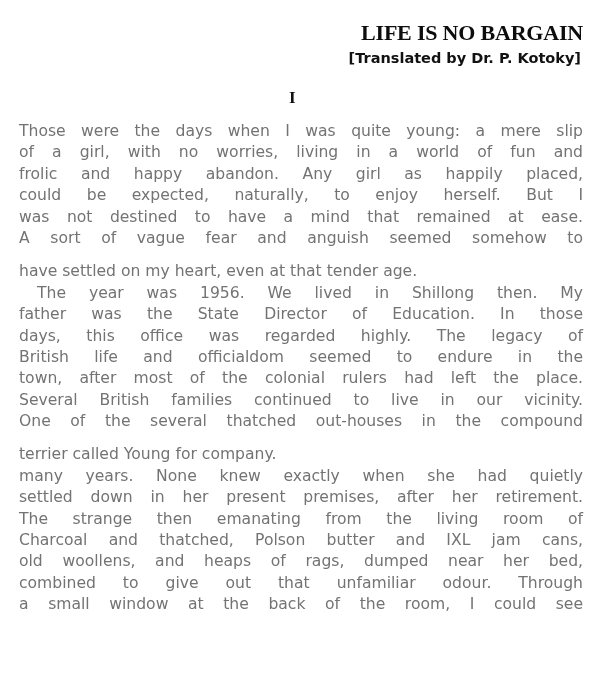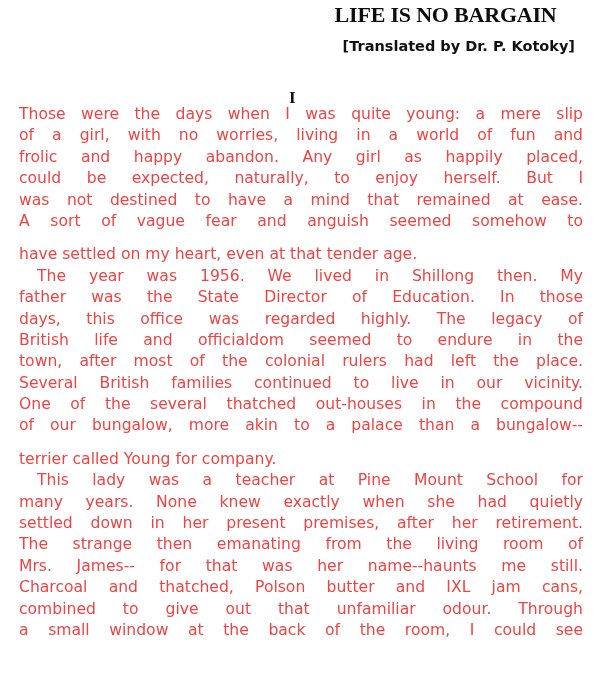--- a/index.html
+++ b/index.html
@@ -10,21 +10,22 @@
     body {
       width: 600px;
       height: 682px;
       position: relative;
       overflow: hidden;
       color: #111111;
     }
     .header {
       position: absolute;
       right: 17px;
-      top: 2px;
+      top: 20px;
+      text-align: right;
     }
     .title {
       font-family: "Liberation Serif", "DejaVu Serif", serif;
       font-weight: bold;
       font-size: 22px;
       line-height: 26px;
       letter-spacing: -0.2px;
       margin: 0;
       color: #0d0d0d;
     }
@@ -33,40 +34,40 @@
       font-size: 14.5px;
       line-height: 20px;
       margin: 0;
       letter-spacing: 0.2px;
     }
     .translator {
       font-family: "DejaVu Sans", sans-serif;
       font-weight: bold;
       font-size: 14.5px;
       line-height: 20px;
-      margin: 8px;
+      margin: 2px;
     }
     .section-number {
       position: absolute;
       left: 289px;
       top: 88px;
       font-family: "Liberation Serif", "DejaVu Serif", serif;
       font-weight: bold;
       font-size: 17px;
       line-height: 20px;
     }
     .body-text {
       position: absolute;
       left: 19px;
-      top: 104px;
+      top: 121px;
       width: 564px;
       font-family: "DejaVu Sans", sans-serif;
       font-size: 15.6px;
       line-height: 21.4px;
-      color: #ef4444;
+      color: #737373;
     }
     .line {
       display: block;
       text-align: justify;
       text-align-last: justify;
       white-space: nowrap;
       height: 21.4px;
       overflow: visible;
     }
     .line.last {
@@ -98,26 +99,24 @@
     <span class="line last">have settled on my heart, even at that tender age.</span>
   </div>
   <div>
     <span class="line indent">The year was 1956. We lived in Shillong then. My</span>
     <span class="line">father was the State Director of Education. In those</span>
     <span class="line">days, this office was regarded highly. The legacy of</span>
     <span class="line">British life and officialdom seemed to endure in the</span>
     <span class="line">town, after most of the colonial rulers had left the place.</span>
     <span class="line">Several British families continued to live in our vicinity.</span>
     <span class="line">One of the several thatched out-houses in the compound</span>
-    <span class="line">of our bungalow, more akin to a palace than a bungalow--</span>
     <span class="line last">terrier called Young for company.</span>
   </div>
   <div>
-    <span class="line indent">This lady was a teacher at Pine Mount School for</span>
     <span class="line">many years. None knew exactly when she had quietly</span>
     <span class="line">settled down in her present premises, after her retirement.</span>
     <span class="line">The strange then emanating from the living room of</span>
-    <span class="line">Mrs. James-- for that was her name--haunts me still.</span>
     <span class="line">Charcoal and thatched, Polson butter and IXL jam cans,</span>
+    <span class="line">old woollens, and heaps of rags, dumped near her bed,</span>
     <span class="line">combined to give out that unfamiliar odour. Through</span>
     <span class="line">a small window at the back of the room, I could see</span>
   </div>
 </div>
 
 </body></html>

